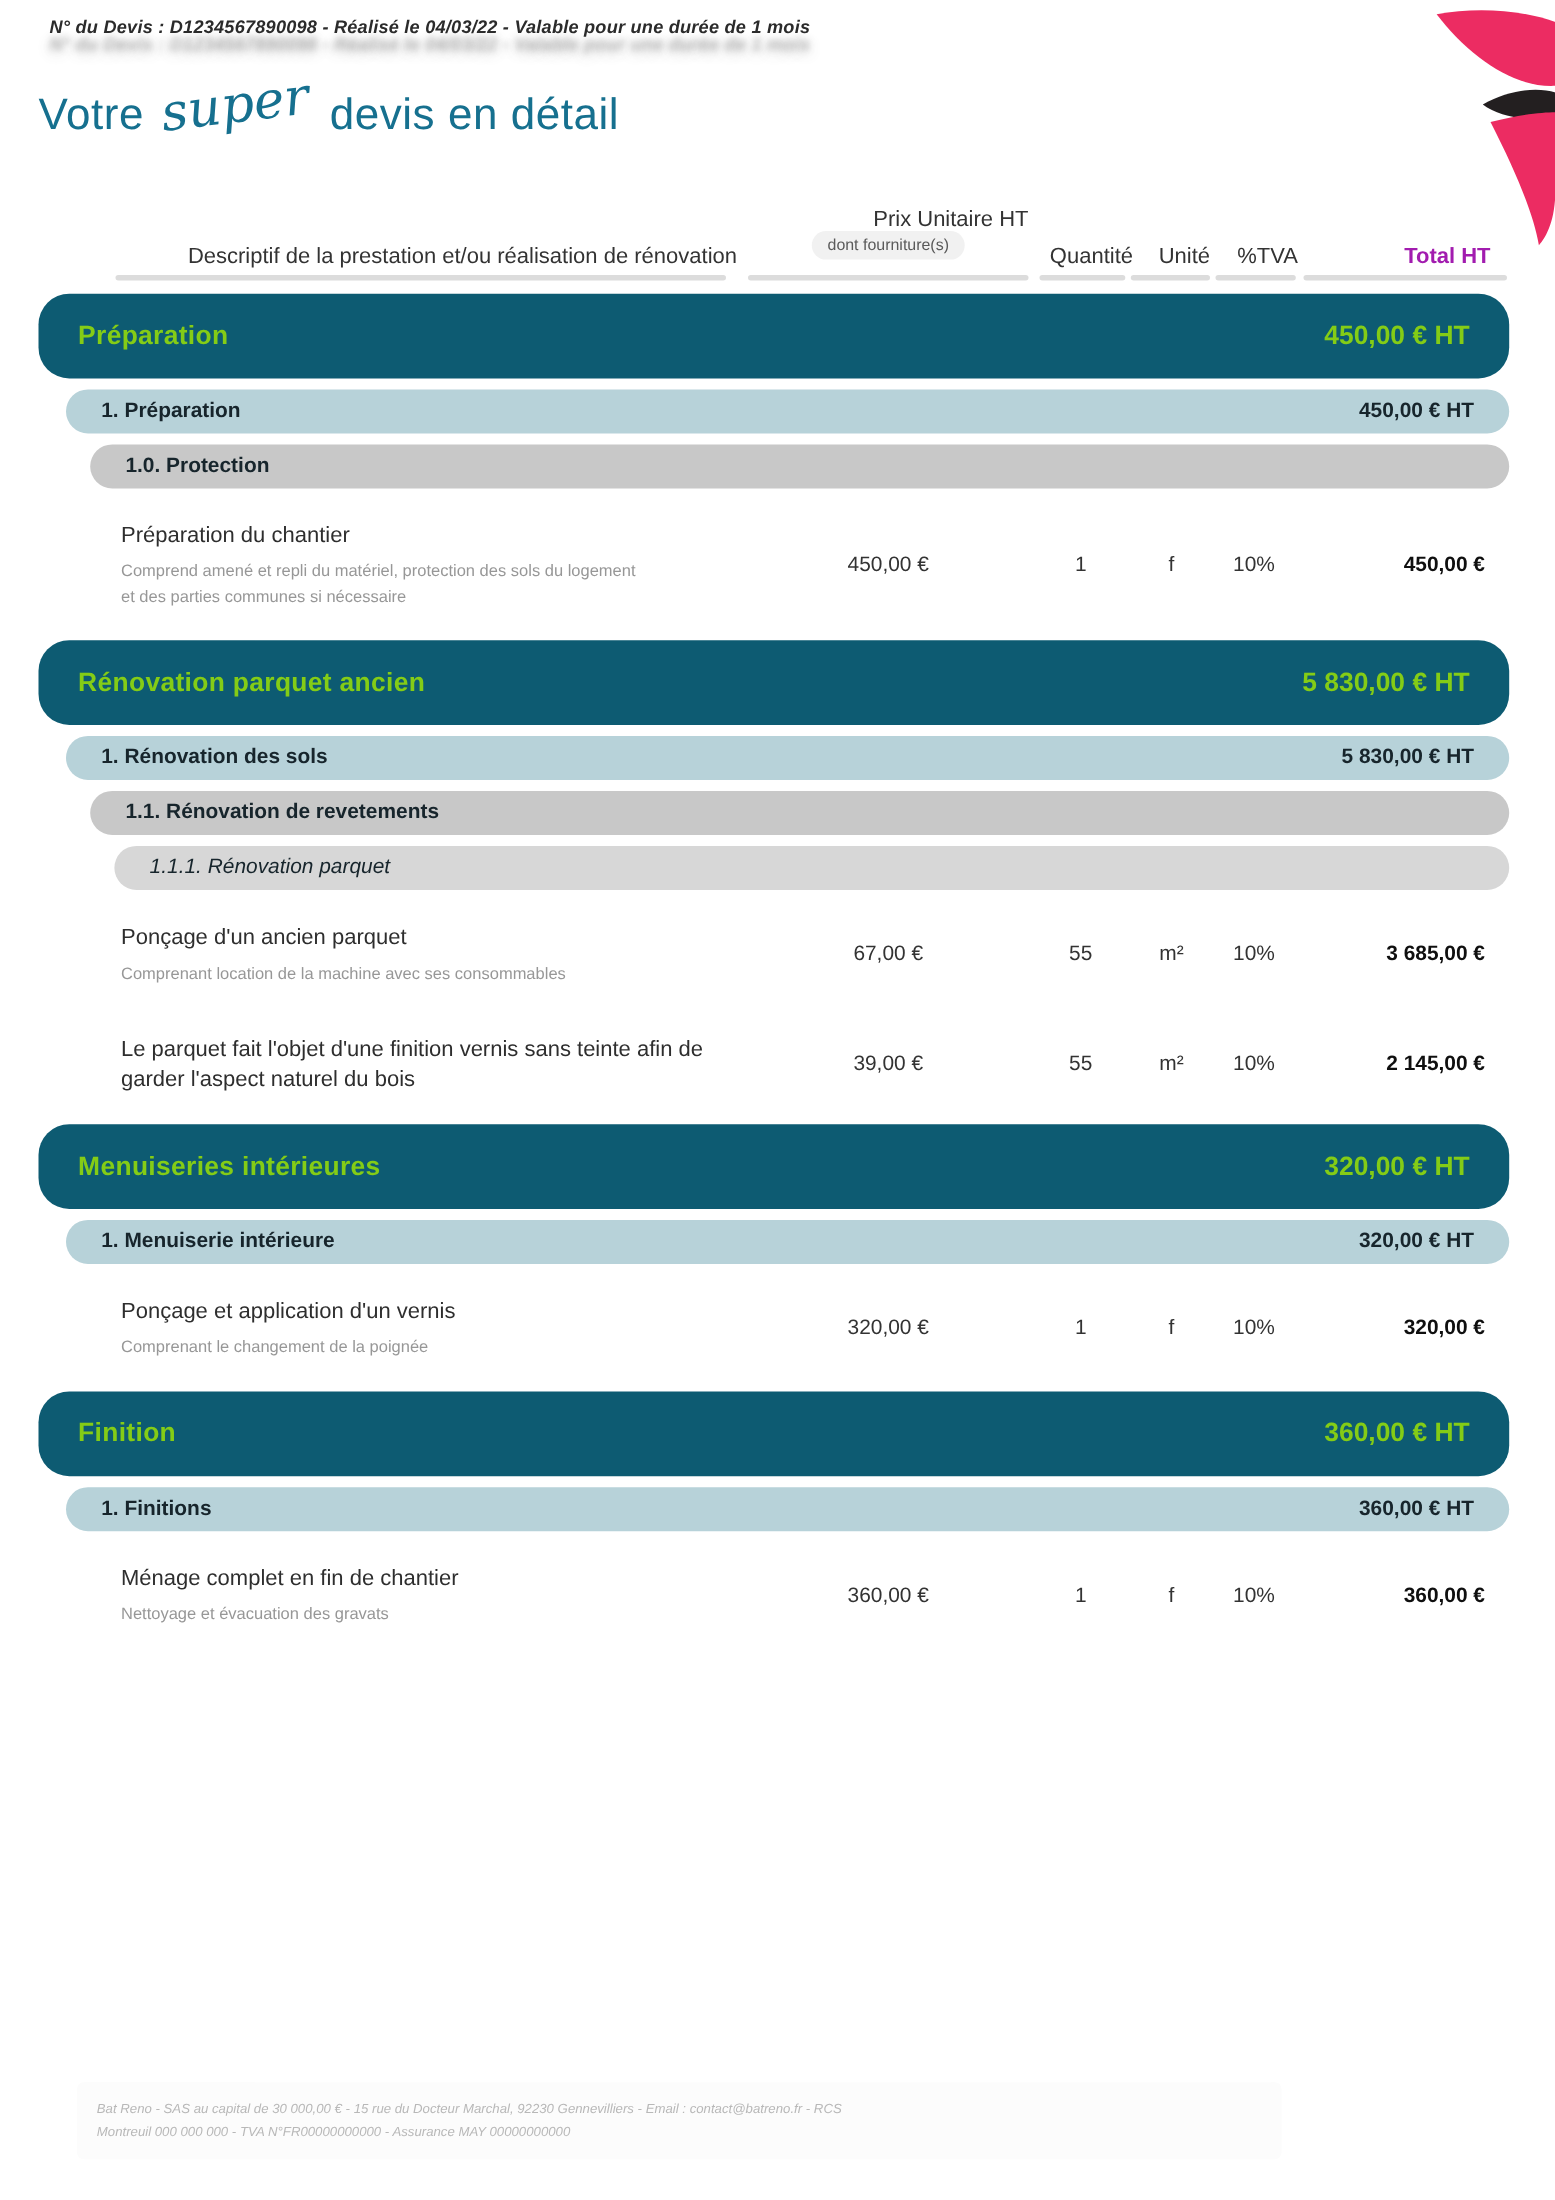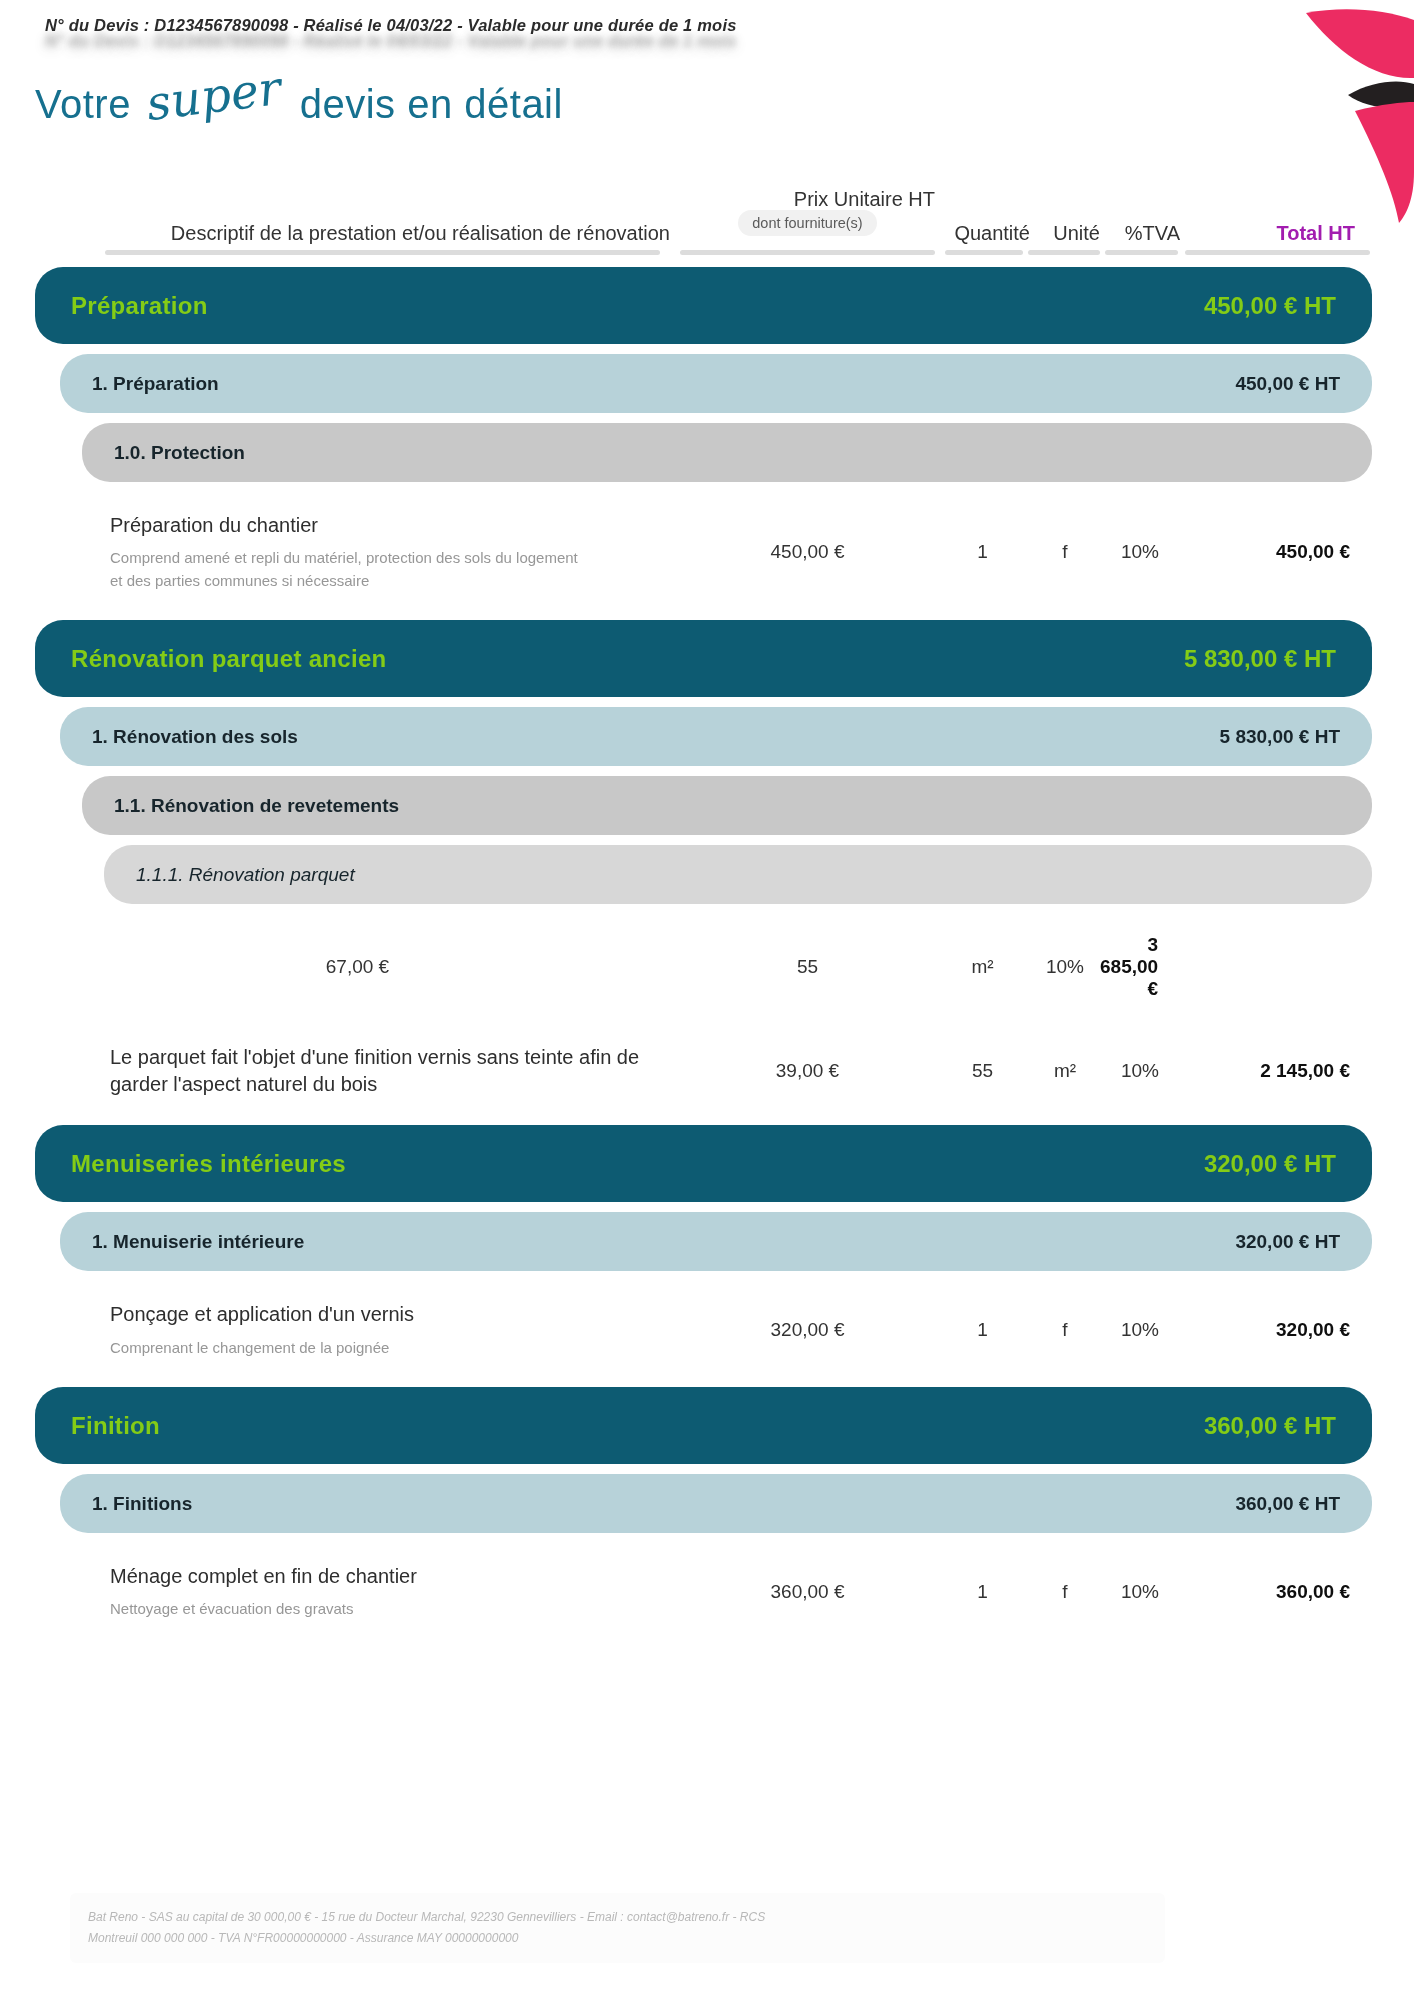--- a/index.html
+++ b/index.html
@@ -40,21 +40,21 @@
   .u5 { left:1105px; width:73px; } .u6 { left:1185px; width:185px; }
 
   
   .sections { position:absolute; left:35px; top:267px; width:1337px; }
   .section + .section { margin-top:4px; }
   .bar { border-radius:28px; display:flex; align-items:center; justify-content:space-between; }
   .bar-teal { height:77px; background:var(--teal,#0D5B72); color:#84cc16; padding:0 36px;
               margin-bottom:10px; }
   .bar-teal .bar-label { font-size:24px; font-weight:800; letter-spacing:.3px; }
   .bar-teal .bar-amount { font-size:24px; font-weight:800; }
-  .bar-sub { height:59px; padding:0 32px; margin-bottom:10px; color:#17252c; }
+  .bar-sub { height:40px; padding:0 32px; margin-bottom:10px; color:#17252c; }
   .bar-sub .bar-label { font-size:19px; font-weight:700; }
   .bar-sub .bar-amount { font-size:19px; font-weight:700; }
   .lvl1 { background:var(--blue,#B7D2D9); margin-left:25px; }
   .lvl2 { background:var(--gray2,#C8C8C8); margin-left:47px; }
   .lvl3 { background:var(--gray3,#D7D7D7); margin-left:69px; }
   .lvl3 .bar-label { font-style:italic; font-weight:500; font-size:19px; }
 
   
   .item { display:grid; grid-template-columns:645px 255px 95px 70px 80px 192px;
           align-items:center; padding:20px 0 24px; }
@@ -140,20 +140,24 @@
           <span class="bar-label">1. Rénovation des sols</span>
           <span class="bar-amount">5 830,00 € HT</span>
         </div>
         <div class="bar bar-sub lvl2">
           <span class="bar-label">1.1. Rénovation de revetements</span>
         </div>
         <div class="bar bar-sub lvl3">
           <span class="bar-label">1.1.1. Rénovation parquet</span>
         </div>
         <div class="item">
+          <div class="item-label">
+            <div class="item-title">Ponçage d'un ancien parquet</div>
+            <div class="item-desc">Comprenant location de la machine avec ses consommables</div>
+          </div>
           <div class="c">67,00 €</div>
           <div class="c">55</div>
           <div class="c">m²</div>
           <div class="c">10%</div>
           <div class="c-total">3 685,00 €</div>
         </div>
         <div class="item">
           <div class="item-label">
             <div class="item-title">Le parquet fait l'objet d'une finition vernis sans teinte afin de garder l'aspect naturel du bois</div>
           </div>

